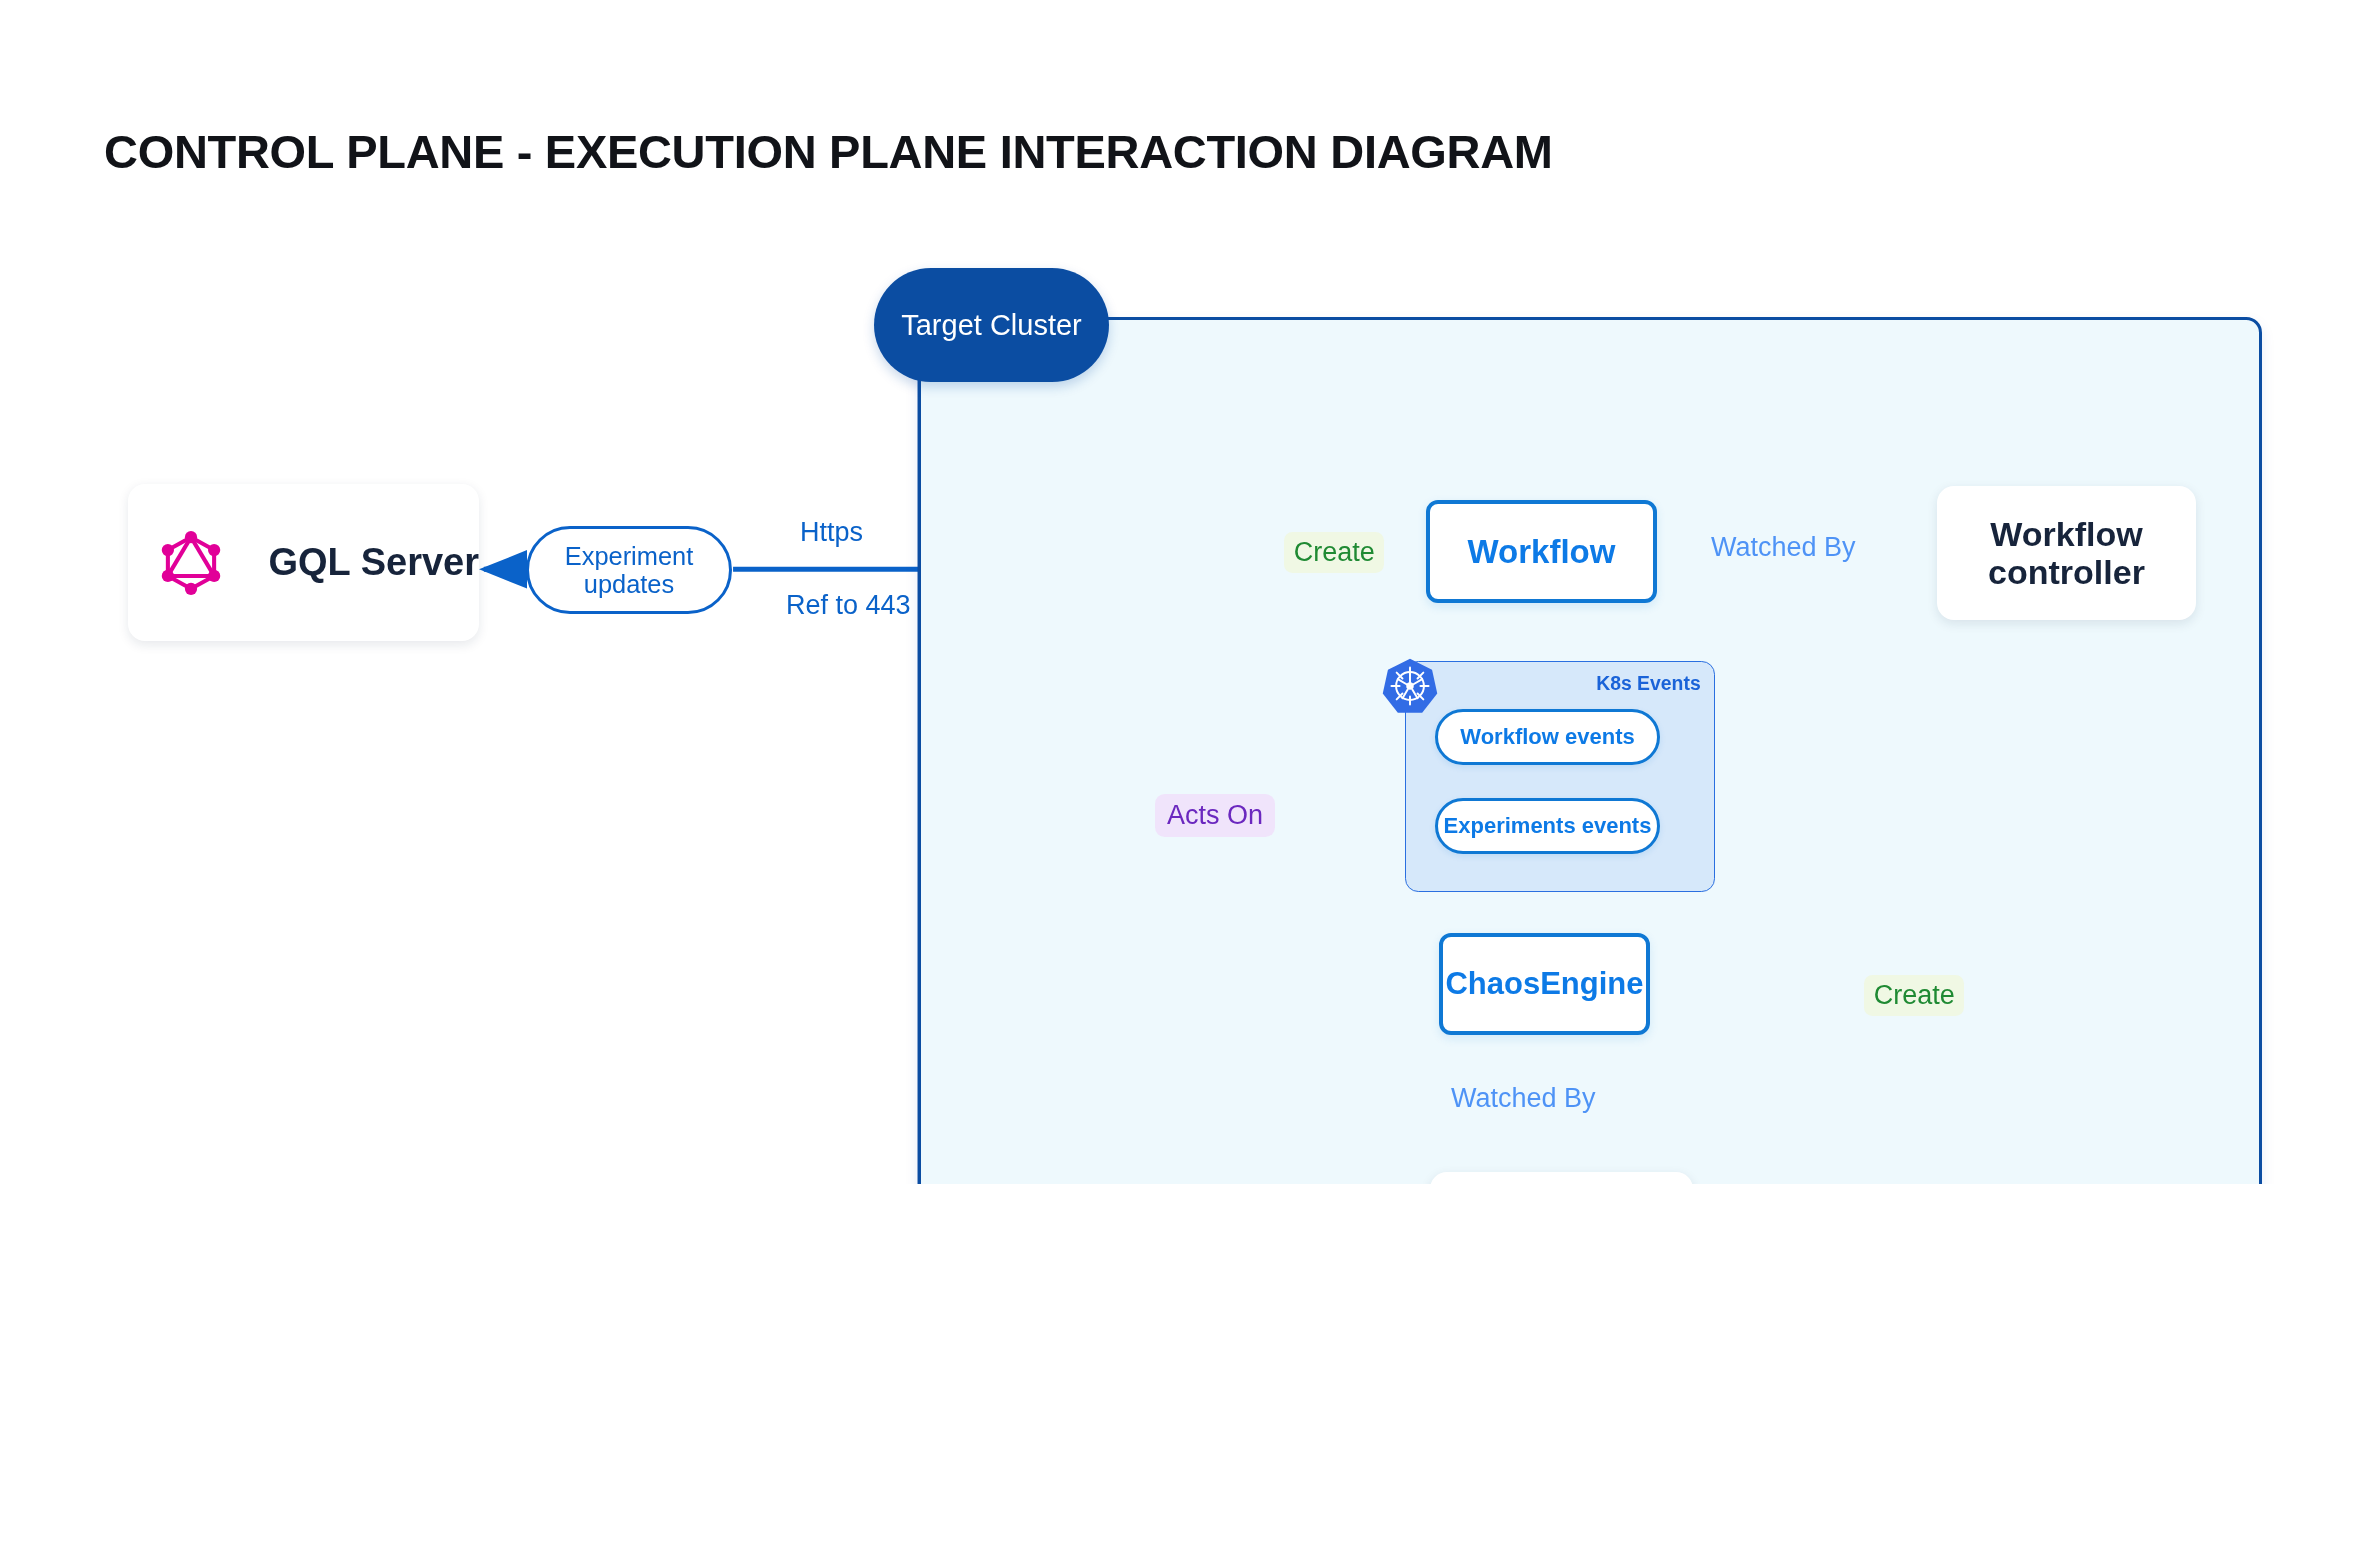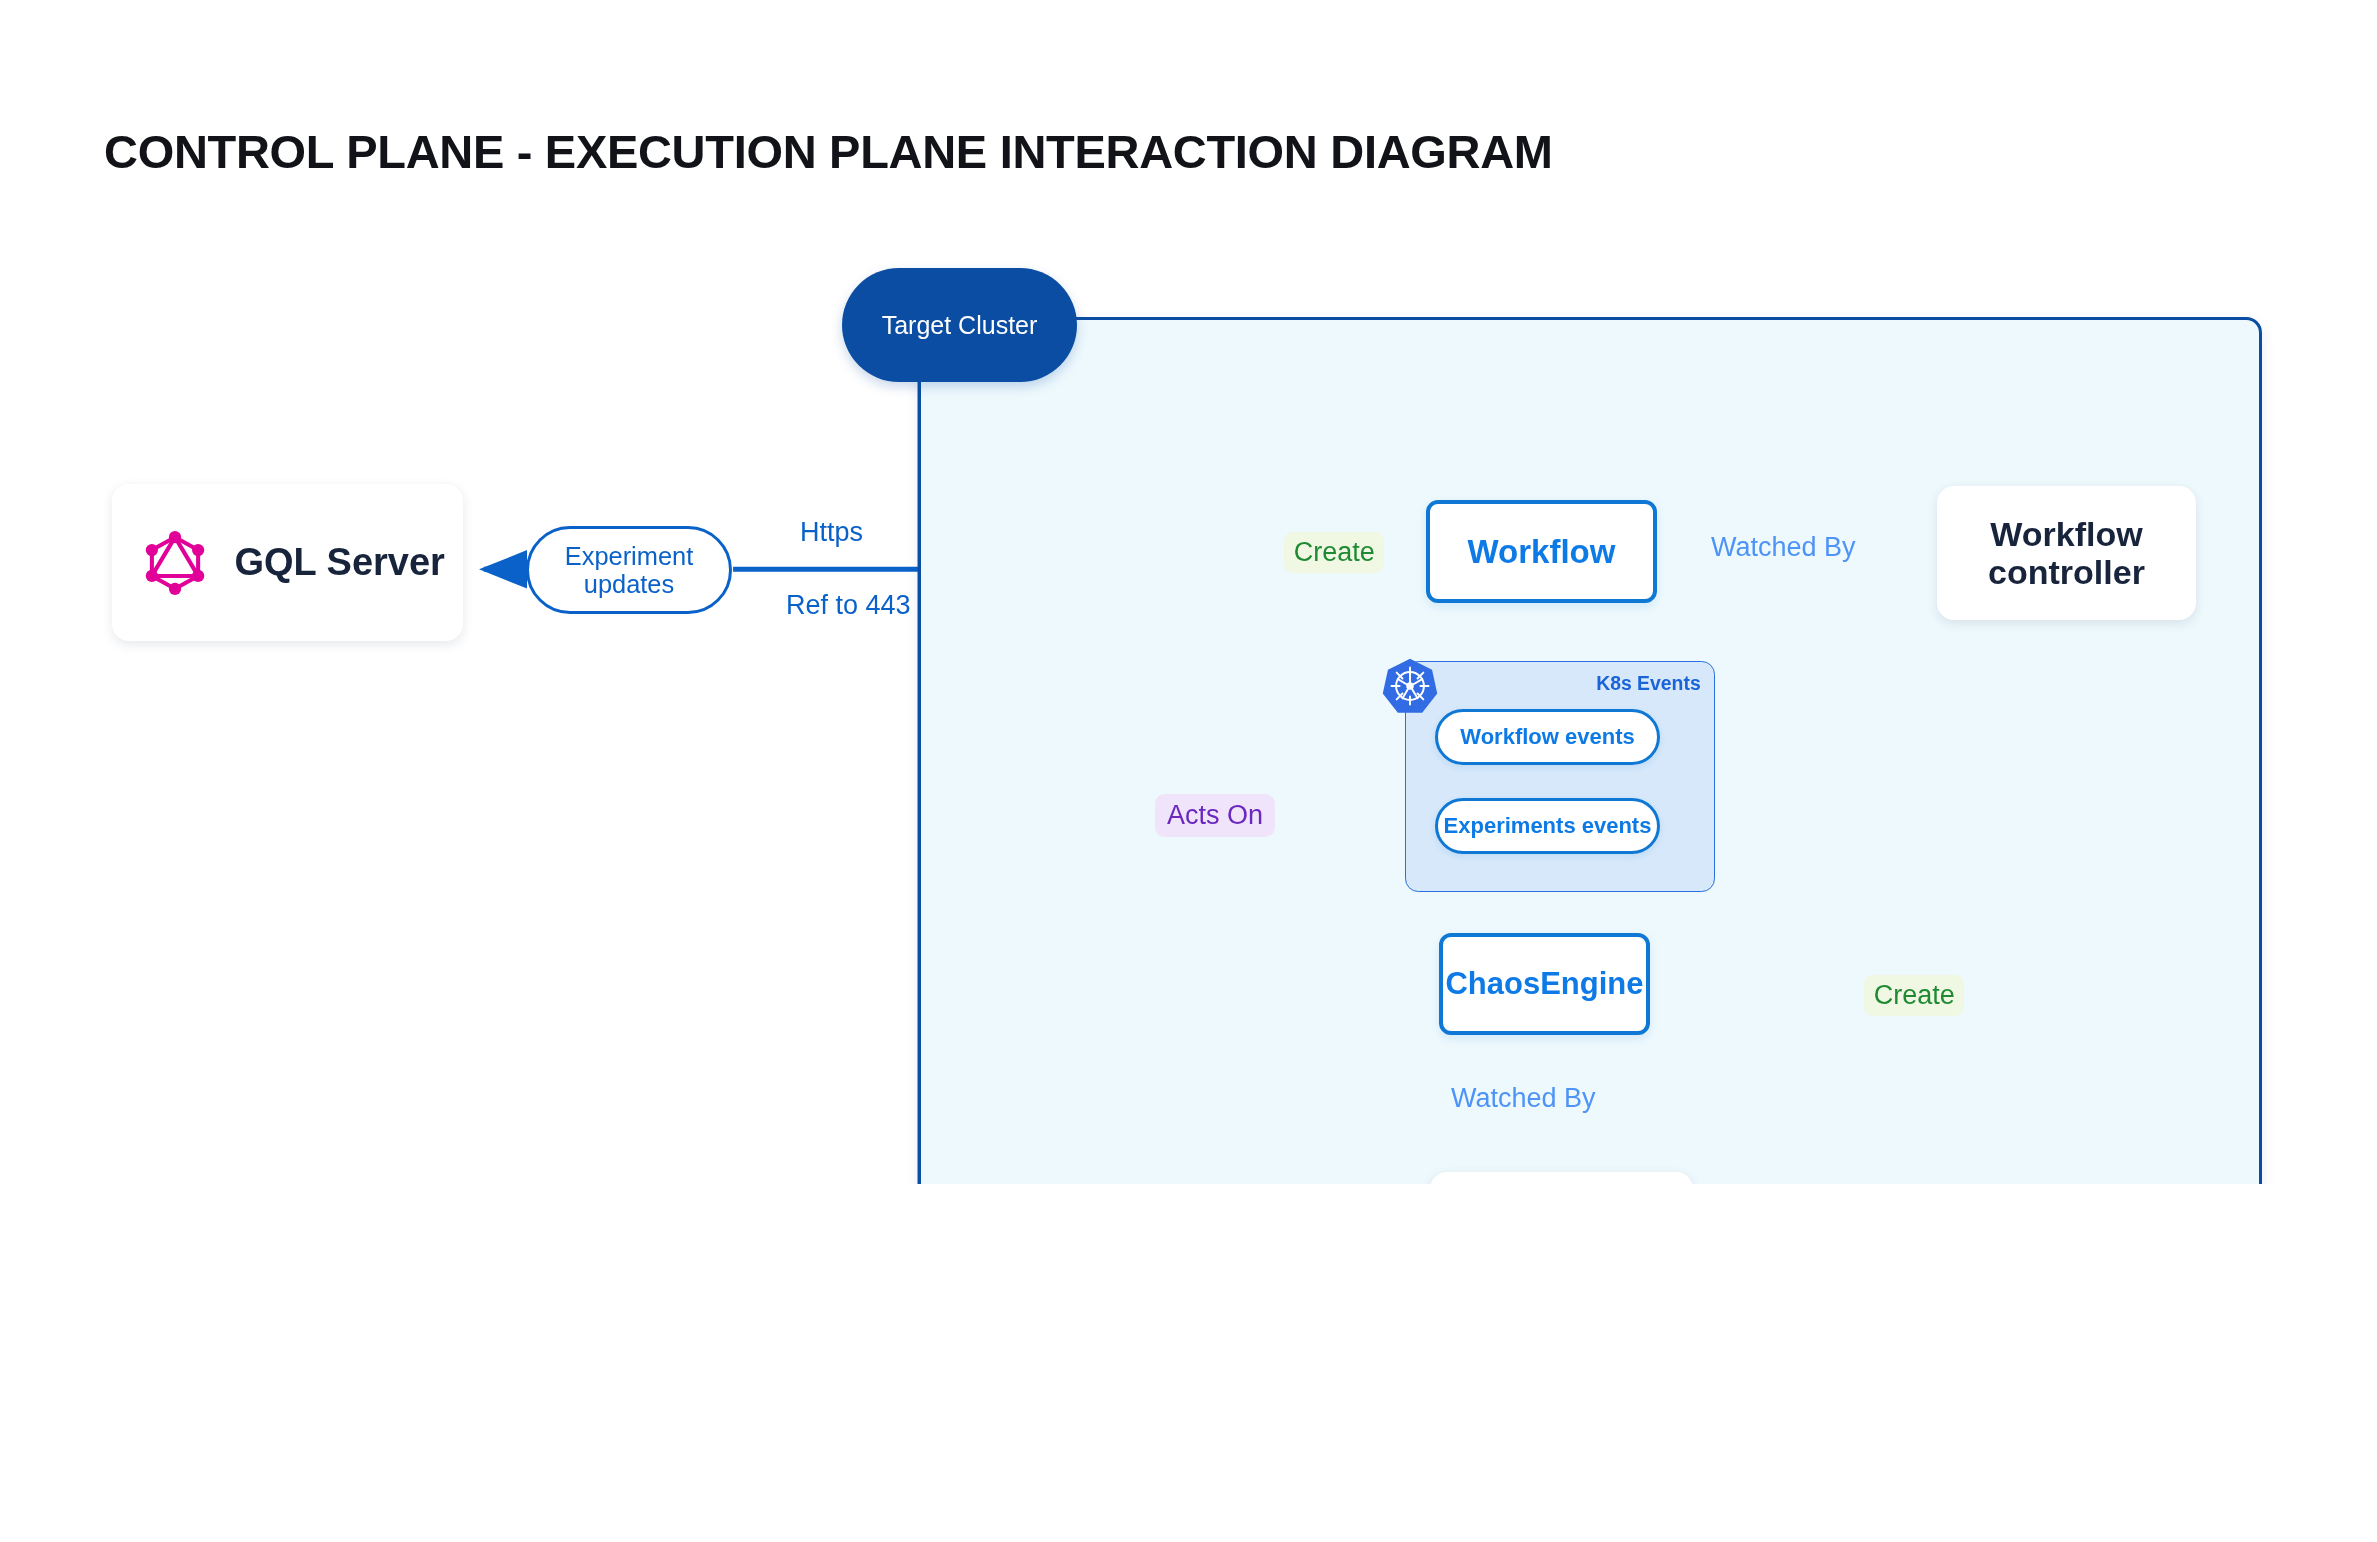--- a/index.html
+++ b/index.html
@@ -43,28 +43,28 @@
     width: 1344px;
     height: 1038px;
     background: #eef9fd;
     border: 3.6px solid #0b4da2;
     border-radius: 15.7px;
     box-sizing: border-box;
     box-shadow: 0 6px 13.3px rgba(11,77,162,0.10);
   }
   #cluster-title {
     position: absolute;
-    left: 842px;
+    left: 874px;
     top: 268px;
     width: 235px;
     height: 114px;
     background: #0b4da2;
     border-radius: 57px;
     color: #ffffff;
-    font-size: 25px;
+    font-size: 29px;
     font-weight: 400;
     display: flex;
     align-items: center;
     justify-content: center;
     box-shadow: 0 4.8px 12px rgba(11,77,162,0.22);
     box-sizing: border-box;
   }
 
   
   .node {
@@ -85,23 +85,23 @@
   .card-outline {
     background: #ffffff;
     border: 4.2px solid #0f78d4;
     border-radius: 12px;
     color: #0d7ae6;
     font-weight: bold;
     box-shadow: 0 3.6px 9.7px rgba(15,120,212,0.12);
   }
 
   #node-gql {
-    left: 112px; top: 484px; width: 351px; height: 157px;
+    left: 128px; top: 484px; width: 351px; height: 157px;
     font-size: 0;
-    justify-content: flex-start;
+    justify-content: space-between;
     padding-left: 29px;
   }
   #gql-icon { width: 68px; height: 68px; flex: 0 0 auto; }
   #gql-label {
     font-size: 38px; font-weight: bold; color: #17243b;
     margin-left: 25.4px;
   }
 
   #node-subscriber {
     left: 974px; top: 489px; width: 243px; height: 138px;

